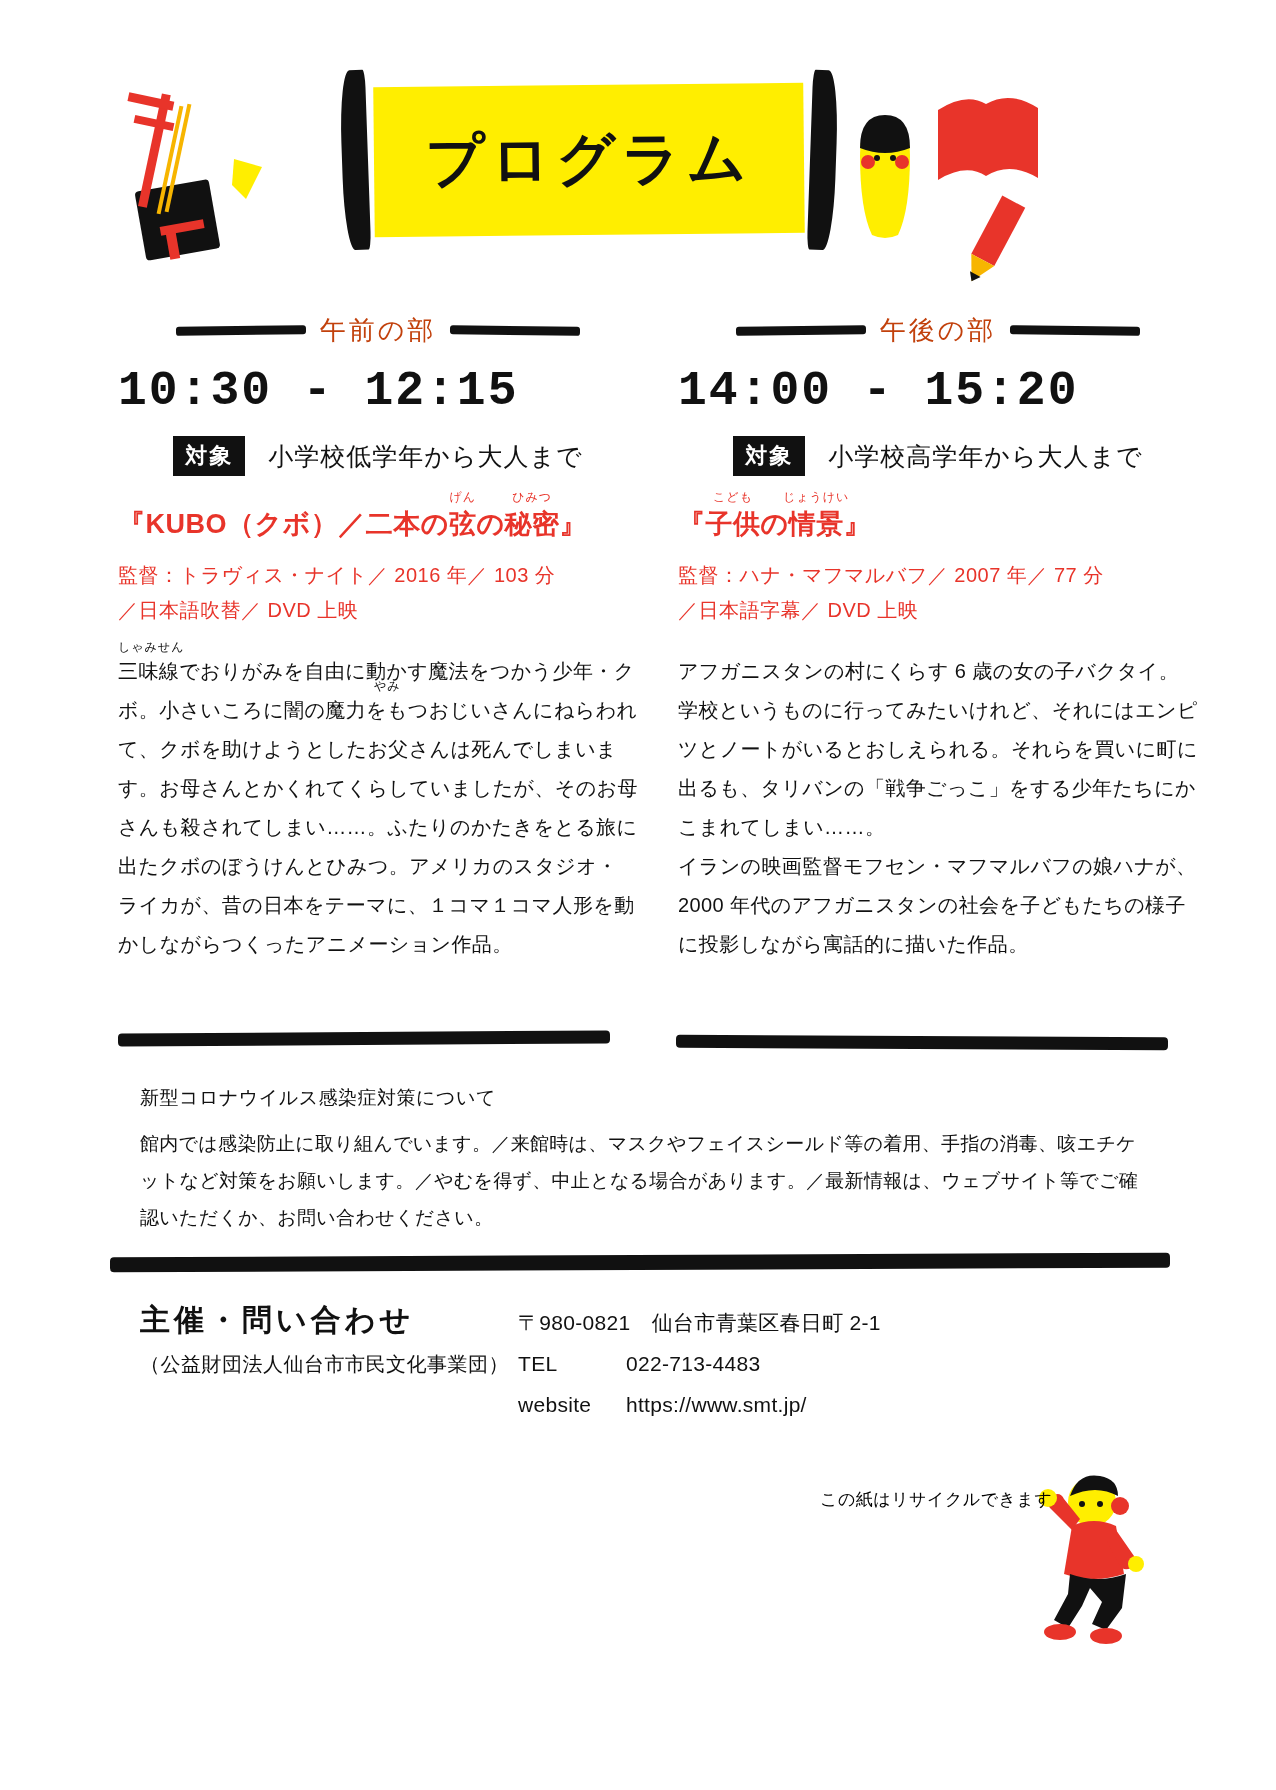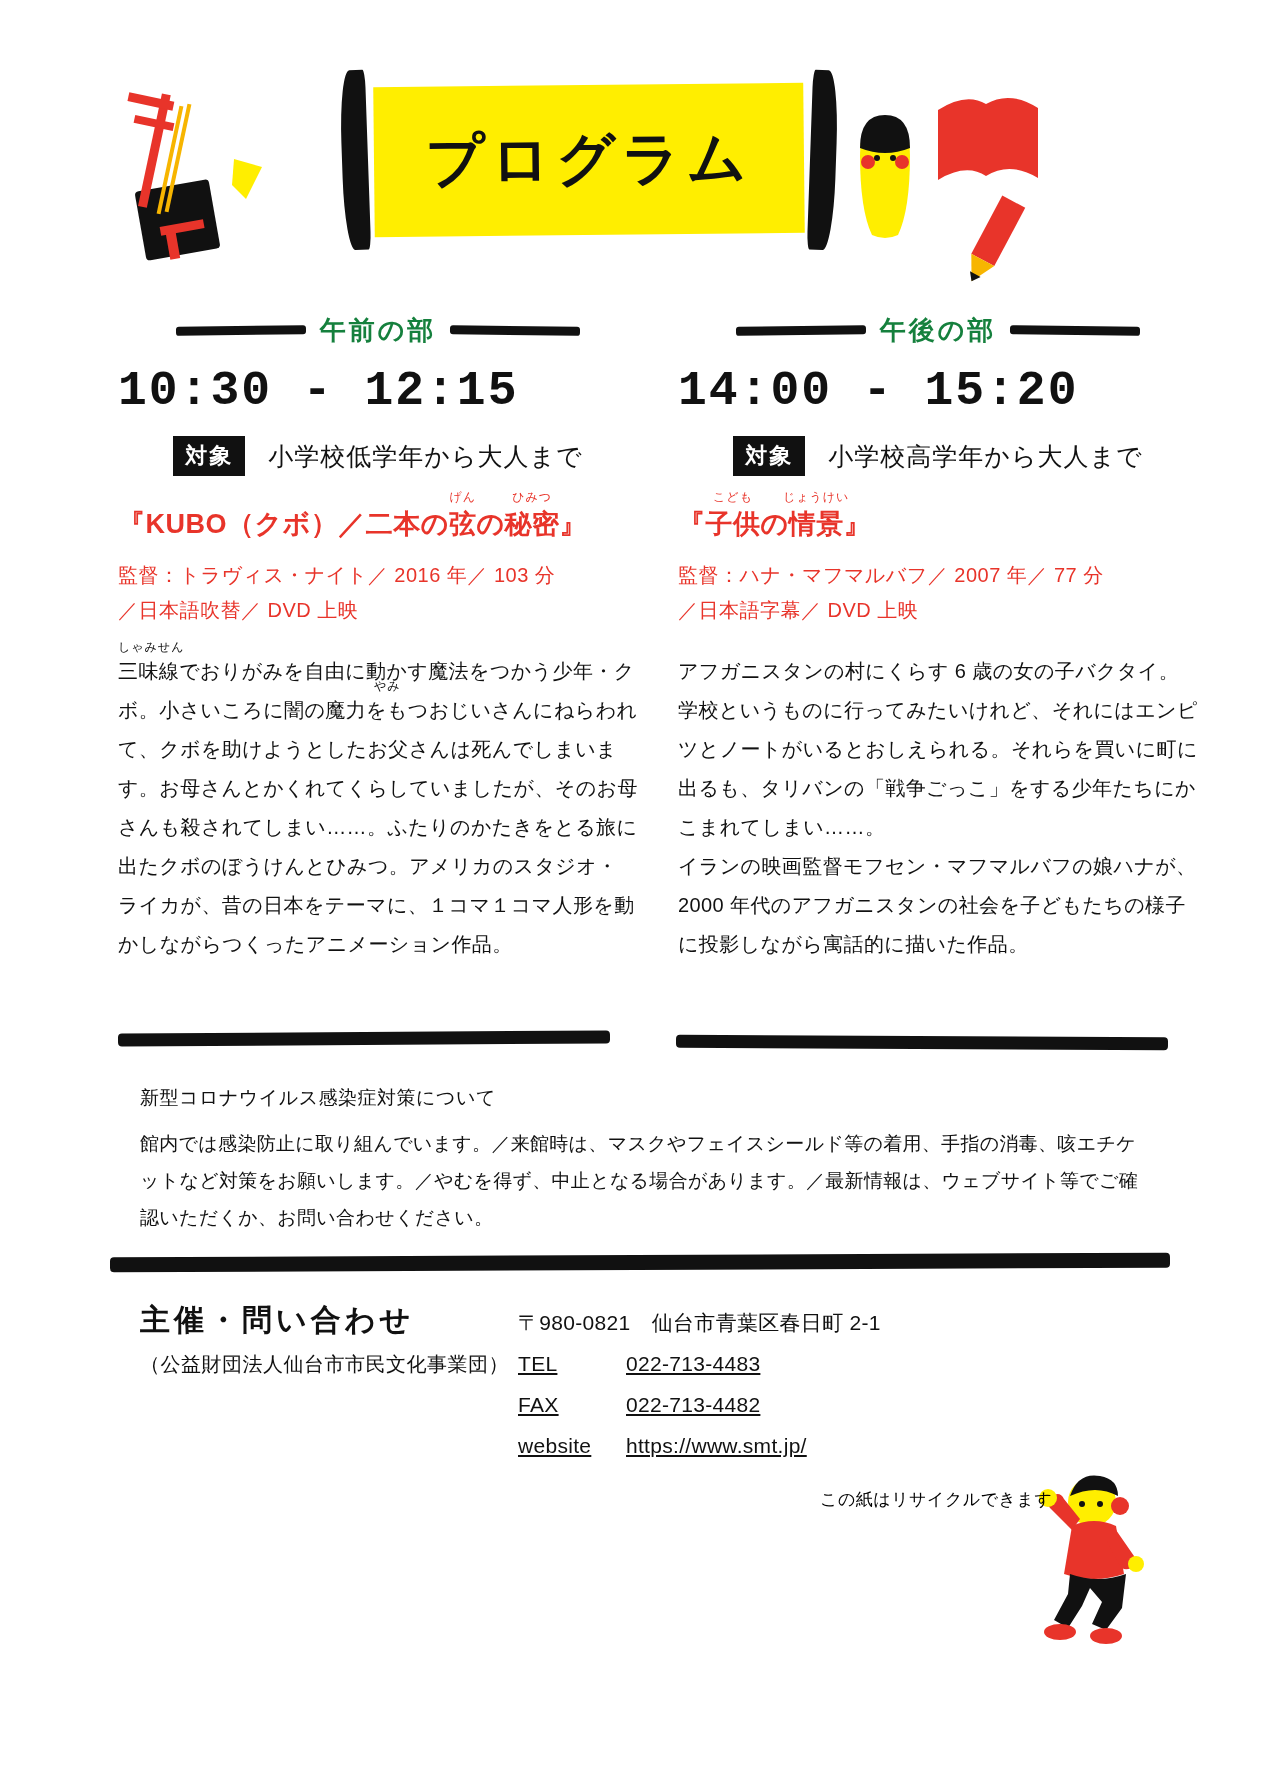--- a/index.html
+++ b/index.html
@@ -91,23 +91,23 @@
   .head-bar {
     width: 130px;
     height: 9px;
     background: #111;
     border-radius: 3px;
   }
   .head-bar.left { transform: rotate(-0.8deg); }
   .head-bar.right { transform: rotate(0.8deg); }
   .head-label {
     font-size: 26px;
-    font-weight: bold;
+    font-weight: normal;
     letter-spacing: 3px;
-    color: #15803d;
+    color: #c2410c;
     white-space: nowrap;
   }
 
   .time {
     margin-top: 14px;
     text-align: left;
     font-family: Liberation Mono, monospace;
     font-size: 48px;
     font-weight: bold;
     letter-spacing: 2px;
@@ -263,21 +263,21 @@
   .footer-right {
     position: absolute;
     left: 518px;
     top: 3px;
     width: 470px;
     font-size: 21px;
     line-height: 1.95;
     color: #111;
     letter-spacing: 0.3px;
   }
-  .fr-row { display: flex; text-decoration: underline; }
+  .fr-row { display: flex; }
   .fr-key { width: 108px; flex: none; }
   .recycle {
     position: absolute;
     left: 820px;
     top: 1488px;
     font-size: 17px;
     color: #000000;
     letter-spacing: 0.5px;
   }
 
@@ -407,24 +407,20 @@
   <div class="footer-left">
     <div class="footer-heading">主催・問い合わせ</div>
     <div class="footer-org-sub">（公益財団法人仙台市市民文化事業団）</div>
   </div>
 
   <div class="footer-right">
     <div>〒980-0821　仙台市青葉区春日町 2-1</div>
     <div class="fr-row">
       <span class="fr-key">TEL</span>
       <span>022-713-4483</span>
-    </div>
-    <div class="fr-row">
-      <span class="fr-key">FAX</span>
-      <span>022-713-4482</span>
     </div>
     <div class="fr-row">
       <span class="fr-key">website</span>
       <span>https://www.smt.jp/</span>
     </div>
   </div>
 
   <svg class="illus" style="left:1020px; top:160px;" width="150" height="190" viewBox="0 0 150 190">
     <circle cx="72" cy="42" r="24" fill="#ffee00"></circle>
     <path d="M50 36 q8 -24 30 -20 q18 3 18 20 q-22 -12 -48 0z" fill="#111"></path>

